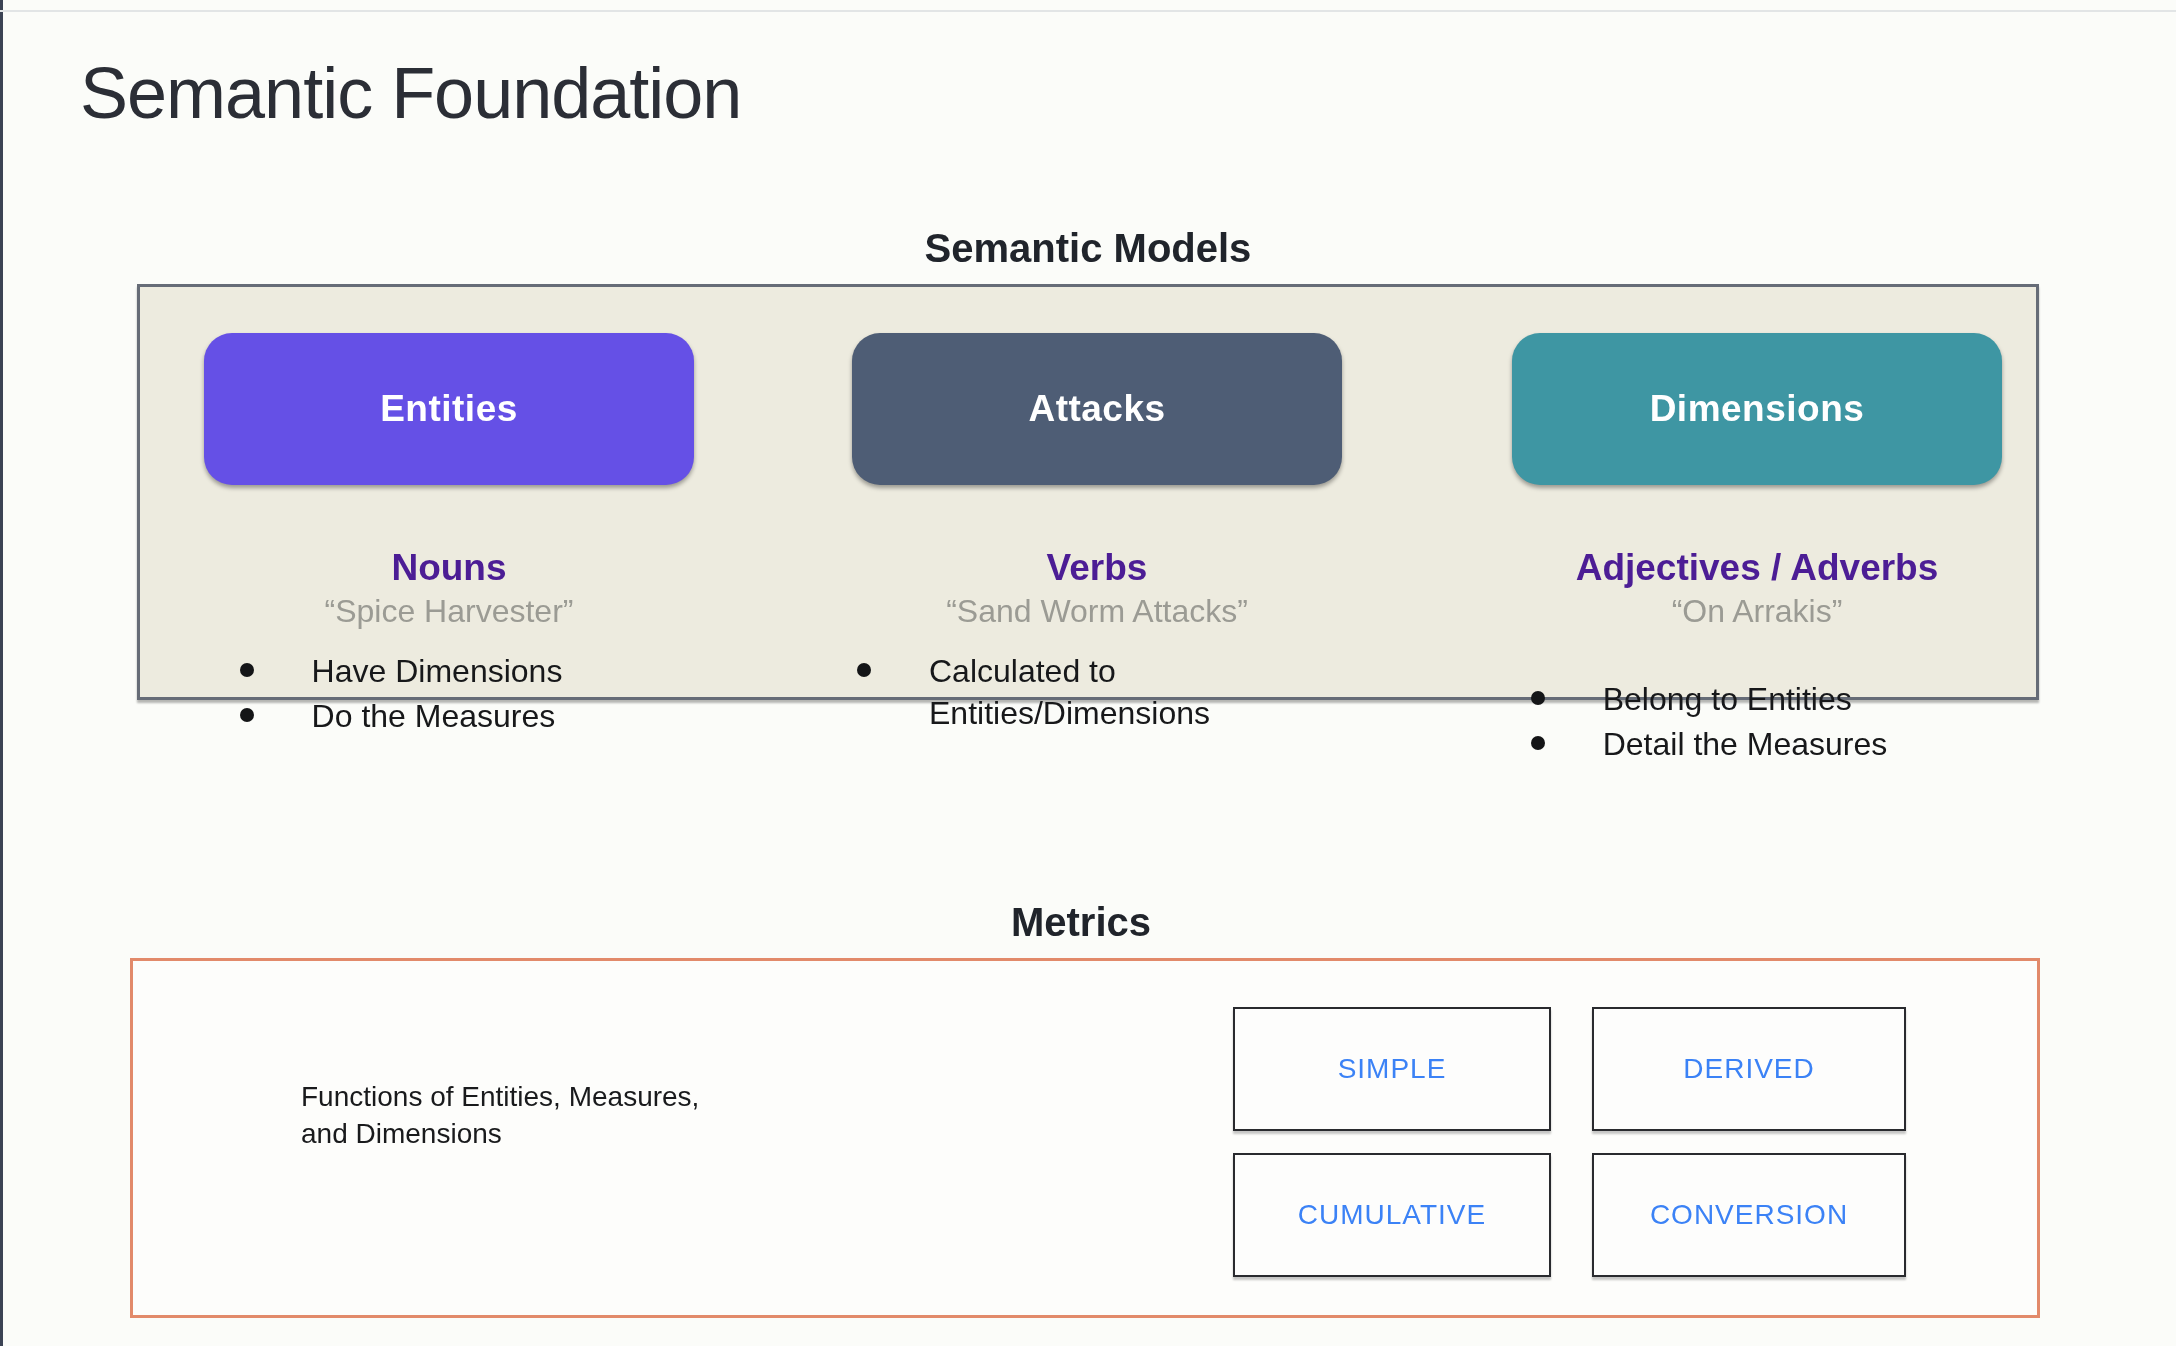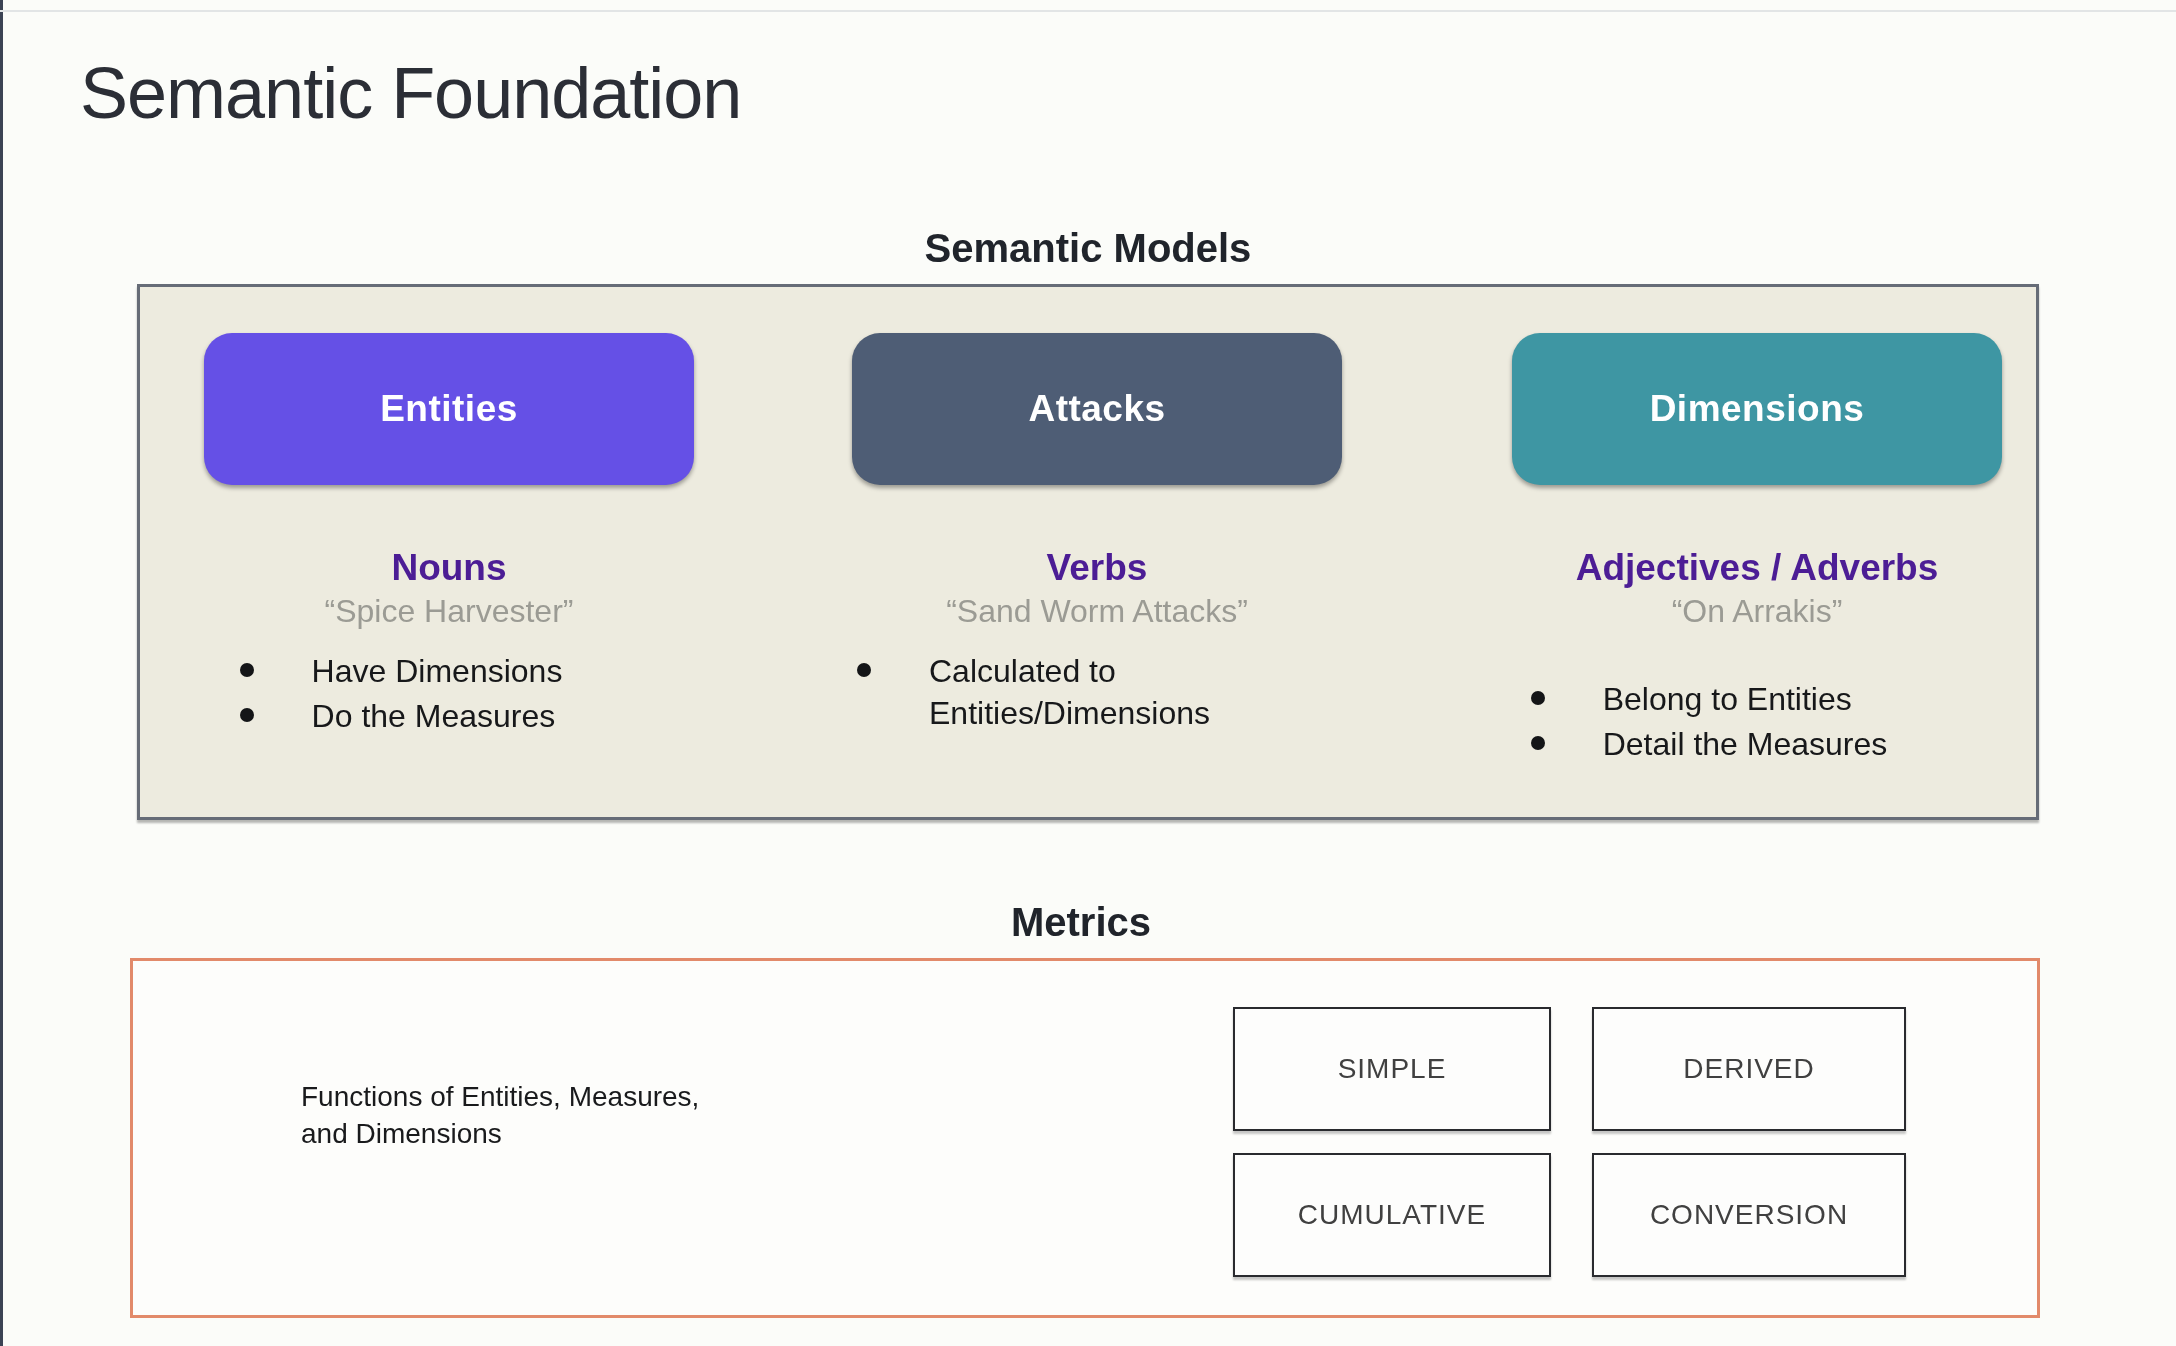--- a/index.html
+++ b/index.html
@@ -18,21 +18,21 @@
   }
 
   .section-label{
     position:absolute;width:1902px;text-align:center;
     font-size:40px;font-weight:bold;color:#20242b;
   }
   .sm-label{left:137px;top:226px;}
   .metrics-label{left:130px;top:900px;}
 
   .sm-panel{
-    position:absolute;left:137px;top:284px;width:1902px;height:536px;
+    position:absolute;left:137px;top:284px;width:1902px;height:416px;
     border:3px solid #666c77;box-sizing:border-box;
     box-shadow:0 3px 2px rgba(0,0,0,.28);
   }
   .col{position:absolute;top:0;width:560px;text-align:center;}
   .col-0{left:29px;}  
   .col-1{left:677px;}
   .col-2{left:1337px;}
 
   .pill{
     width:490px;height:152px;margin:46px auto 0;border-radius:28px;
@@ -61,21 +61,21 @@
     border:3px solid #e28a6a;box-sizing:border-box;background:#fdfdfb;
   }
   .metrics-desc{
     position:absolute;left:168px;top:118px;
     font-size:28px;color:#191a1c;line-height:1.32;white-space:pre-line;
   }
   .mbox{
     position:absolute;width:318px;height:124px;box-sizing:border-box;
     border:2px solid #292a2e;background:#fdfdfc;
     line-height:120px;text-align:center;
-    font-size:28px;letter-spacing:1px;color:#404040;
+    font-size:28px;letter-spacing:1px;color:#3b82f6;
     box-shadow:0 3px 2px rgba(0,0,0,.22);
   }
   .mb-0{left:1100px;top:46px;}
   .mb-1{left:1459px;top:46px;width:314px;}
   .mb-2{left:1100px;top:192px;}
   .mb-3{left:1459px;top:192px;width:314px;}
 </style>
 </head>
 <body>
 

